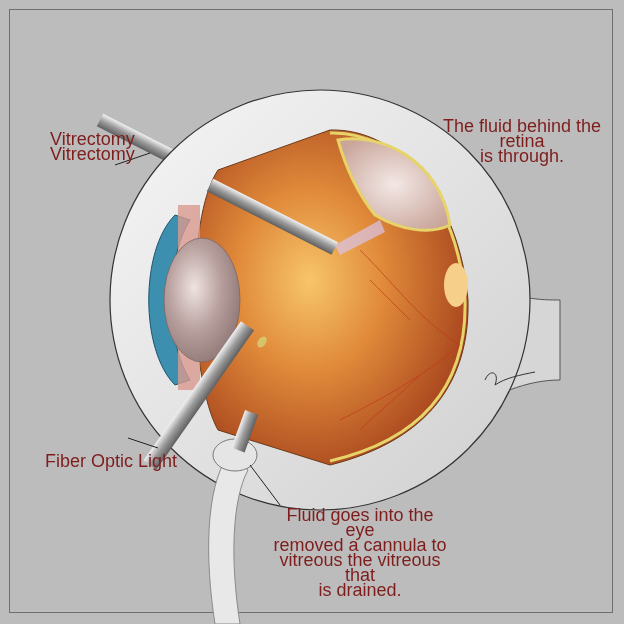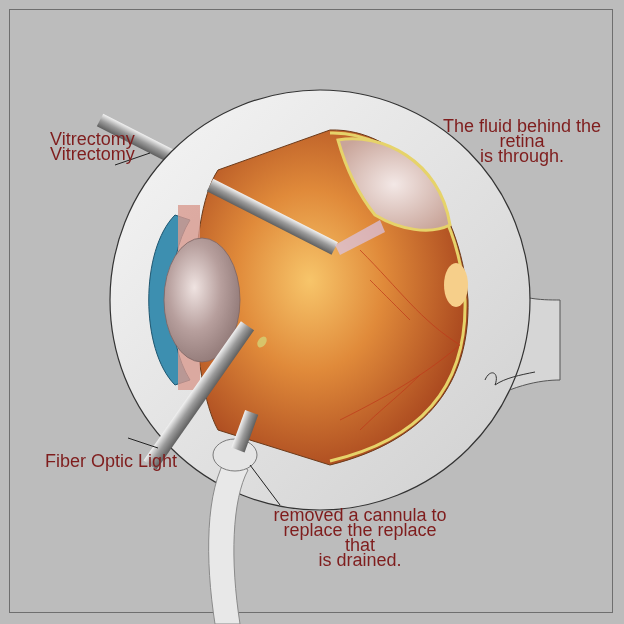--- a/index.html
+++ b/index.html
@@ -94,16 +94,17 @@
 <div class="label c" style="left:432px;top:119px;width:180px;">
   <div>The fluid behind the retina</div>
   <div>is through.</div>
 </div>
 
 <div class="label" style="left:37px;top:454px;margin-left:8px;">
   <span>Fiber Optic Light</span>
 </div>
 
 <div class="label c" style="left:270px;top:508px;width:180px;">
+  <div>Fluid goes into the eye</div>
   <div>removed a cannula to</div>
-  <div>replace the replace that</div>
+  <div>vitreous the vitreous that</div>
   <div>is drained.</div>
 </div>
 
 </body></html>

